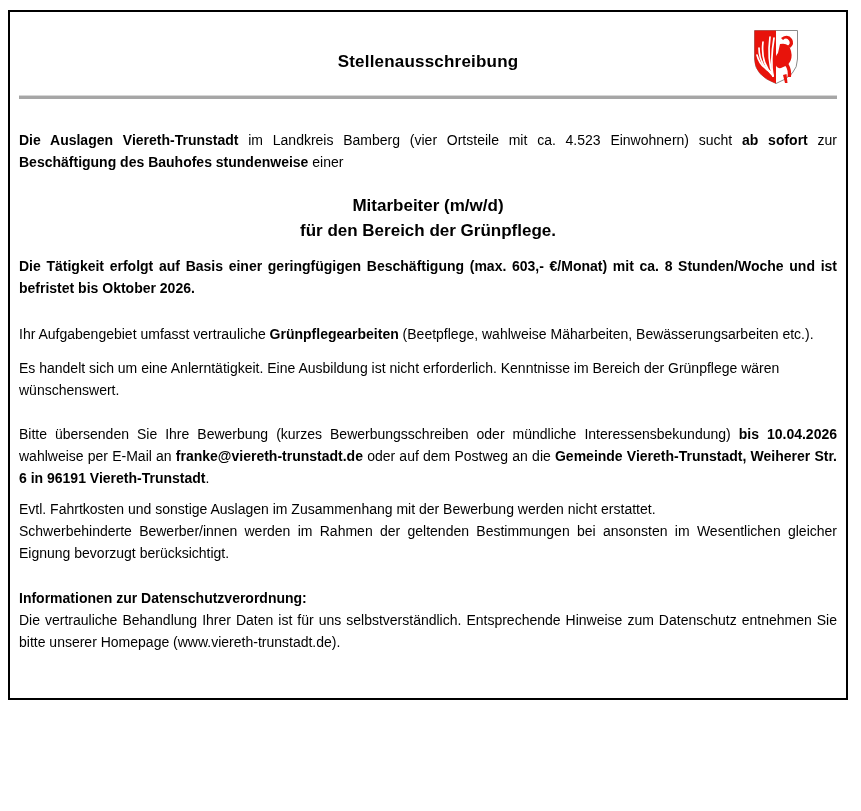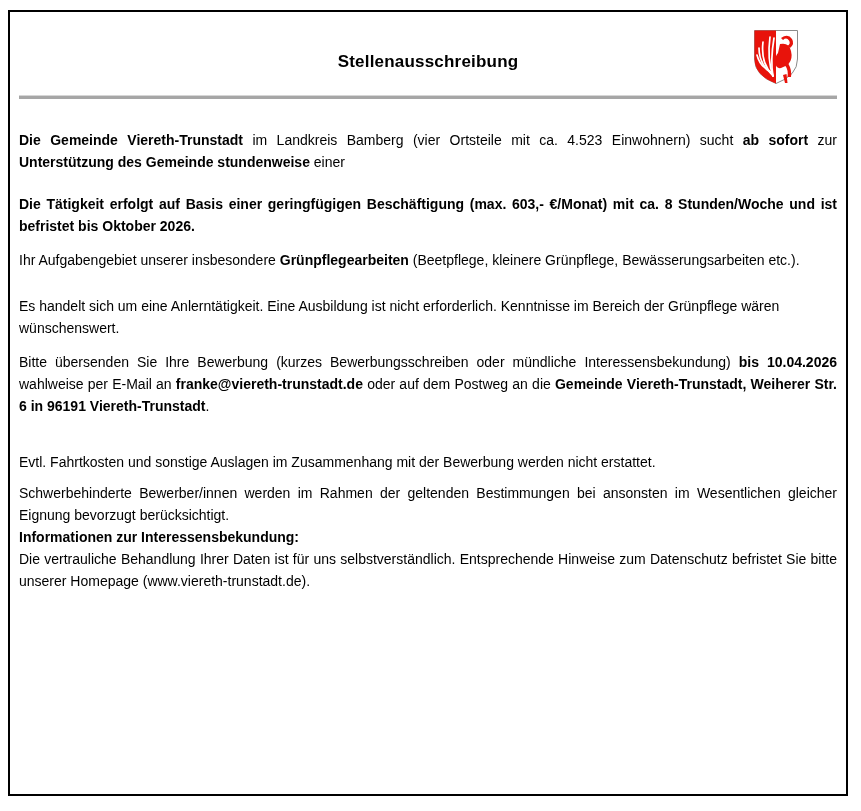--- a/index.html
+++ b/index.html
@@ -10,21 +10,21 @@
     font-family: "Liberation Sans", sans-serif;
     color: #000000;
     position: relative;
     overflow: hidden;
   }
   .frame {
     position: absolute;
     left: 8px;
     top: 10px;
     width: 840px;
-    height: 786px;
+    height: 690px;
     border: 2px solid #000000;
     background: #ffffff;
     box-sizing: border-box;
     padding: 0 9px;
   }
   .header {
     position: relative;
     height: 84px;
   }
   .title {
@@ -62,21 +62,21 @@
     line-height: 25px;
     font-weight: 700;
   }
   .b { font-weight: 700; }
   
   .content > :nth-child(1)  { margin-top: 30px; }
   .content > :nth-child(2)  { margin-top: 20px; }
   .content > :nth-child(3)  { margin-top: 12px; }
   .content > :nth-child(4)  { margin-top: 24px; }
   .content > :nth-child(5)  { margin-top: 12px; }
-  .content > :nth-child(6)  { margin-top: 34px; }
+  .content > :nth-child(6)  { margin-top: 22px; }
   .content > :nth-child(7)  { margin-top: 9px; }
   .content > :nth-child(8)  { }
   .content > :nth-child(9)  { margin-top: 23px; }
   .content > :nth-child(10) { margin-top: 25px; }
 </style>
 </head>
 <body>
 
 <div class="frame">
   <div class="header">
@@ -99,22 +99,23 @@
         <g fill="#e8130b">
           <path d="M28,9 q7,-5 11,1 q3,5 -2,9 l-2.5,-2 q3.5,-2.5 1.5,-5.5 q-2.5,-3.5 -6,-0.5 z"></path>
           <path d="M27,15 q9,-2 11,7 q2,8 -2.5,13 q3.5,6 2.5,13 l-3.5,0 q1,-7 -2,-11 l-4.5,2 q-4.5,1 -5.5,-4.5 q-1,-7 2.5,-10.5 z"></path>
           <path d="M30,46 l2,8 l2.5,0 l-1,-9 z"></path>
         </g>
       </svg>
     </div>
   </div>
   <div class="rule"></div>
   <div class="content" id="content">
-      <p class="para align-justify"><span class="b">Die Gemeinde Viereth-Trunstadt</span><span> im Landkreis Bamberg (vier Ortsteile mit ca. 4.523 Einwohnern) sucht </span><span class="b">ab sofort</span><span> zur </span><span class="b">Unterstützung des Gemeinde stundenweise</span><span> einer</span></p>
+      <p class="para align-justify"><span class="b">Die Auslagen Viereth-Trunstadt</span><span> im Landkreis Bamberg (vier Ortsteile mit ca. 4.523 Einwohnern) sucht </span><span class="b">ab sofort</span><span> zur </span><span class="b">Beschäftigung des Bauhofes stundenweise</span><span> einer</span></p>
+      <p class="para align-center heading"><span class="b">Mitarbeiter (m/w/d)</span><br><span class="b">für den Bereich der Grünpflege.</span></p>
       <p class="para align-justify"><span class="b">Die Tätigkeit erfolgt auf Basis einer geringfügigen Beschäftigung (max. 603,- €/Monat) mit ca. 8 Stunden/Woche und ist befristet bis Oktober 2026.</span></p>
-      <p class="para align-left"><span>Ihr Aufgabengebiet unserer insbesondere </span><span class="b">Grünpflegearbeiten</span><span> (Beetpflege, kleinere Grünpflege, Bewässerungsarbeiten etc.).</span></p>
+      <p class="para align-left"><span>Ihr Aufgabengebiet umfasst vertrauliche </span><span class="b">Grünpflegearbeiten</span><span> (Beetpflege, wahlweise Mäharbeiten, Bewässerungsarbeiten etc.).</span></p>
       <p class="para align-left"><span>Es handelt sich um eine Anlerntätigkeit. Eine Ausbildung ist nicht erforderlich. Kenntnisse im Bereich der Grünpflege wären wünschenswert.</span></p>
       <p class="para align-justify"><span>Bitte übersenden Sie Ihre Bewerbung (kurzes Bewerbungsschreiben oder mündliche Interessensbekundung) </span><span class="b">bis 10.04.2026</span><span> wahlweise per E-Mail an </span><span class="b">franke@viereth-trunstadt.de</span><span> oder auf dem Postweg an die </span><span class="b">Gemeinde Viereth-Trunstadt, Weiherer Str. 6 in 96191 Viereth-Trunstadt</span><span>.</span></p>
       <p class="para align-left"><span>Evtl. Fahrtkosten und sonstige Auslagen im Zusammenhang mit der Bewerbung werden nicht erstattet.</span></p>
       <p class="para align-justify"><span>Schwerbehinderte Bewerber/innen werden im Rahmen der geltenden Bestimmungen bei ansonsten im Wesentlichen gleicher Eignung bevorzugt berücksichtigt.</span></p>
-      <p class="para align-justify"><span class="b">Informationen zur Interessensbekundung:</span><br><span>Die vertrauliche Behandlung Ihrer Daten ist für uns selbstverständlich. Entsprechende Hinweise zum Datenschutz befristet Sie bitte unserer Homepage (www.viereth-trunstadt.de).</span></p>
+      <p class="para align-justify"><span class="b">Informationen zur Datenschutzverordnung:</span><br><span>Die vertrauliche Behandlung Ihrer Daten ist für uns selbstverständlich. Entsprechende Hinweise zum Datenschutz entnehmen Sie bitte unserer Homepage (www.viereth-trunstadt.de).</span></p>
     </div>
 </div>
 
 </body></html>

